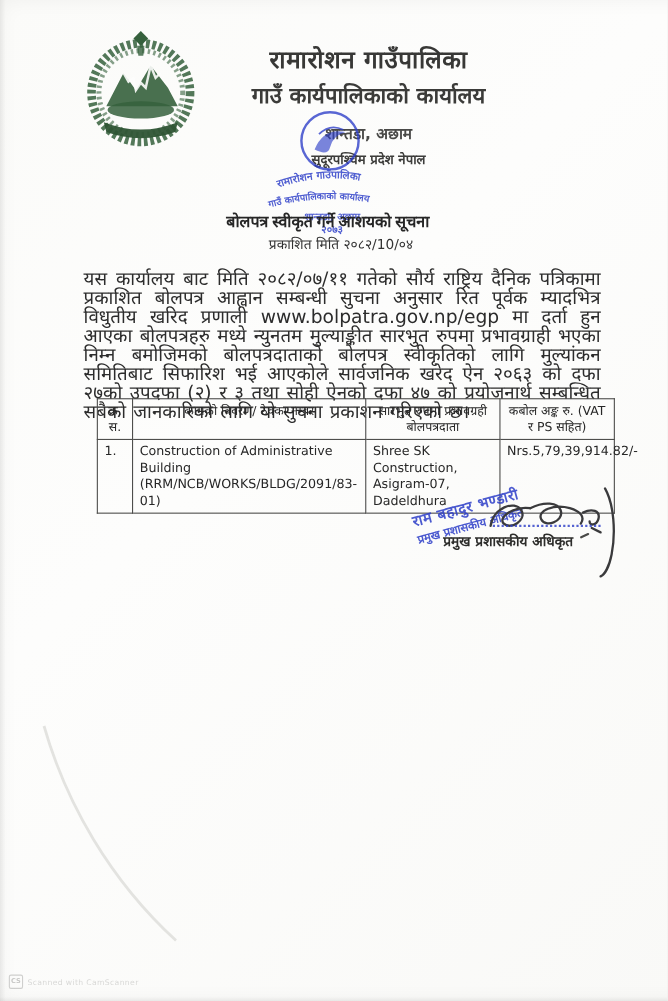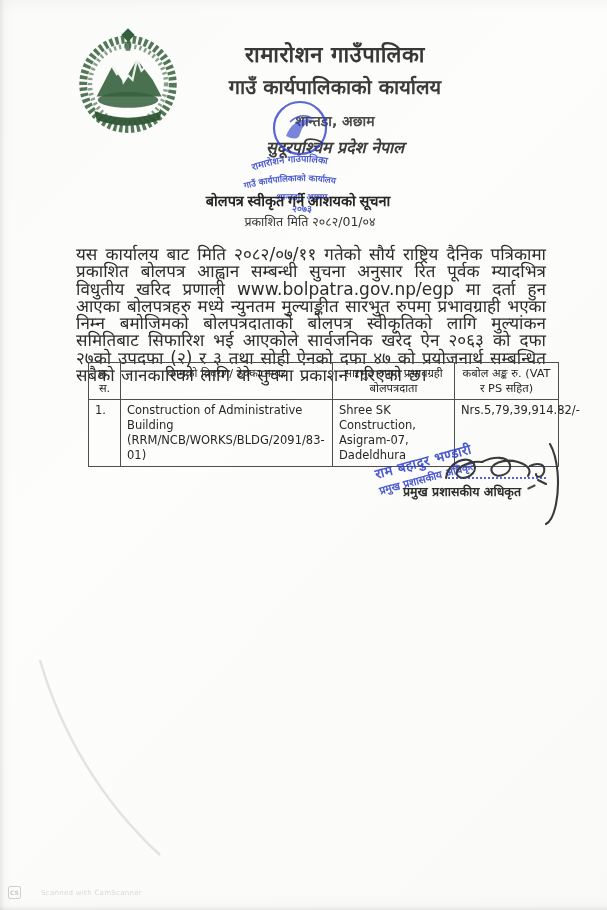--- a/index.html
+++ b/index.html
@@ -10,21 +10,21 @@
     color:#2e2e2e;overflow:hidden;
     box-shadow:inset 0 0 18px rgba(0,0,0,0.05);
     padding-left:20px;
   }
   
   .emblem{position:absolute;left:72px;top:26px;width:112px;height:112px;}
   .hdr{position:absolute;left:170px;top:38px;width:330px;text-align:center;}
   .hdr-l1{font-size:22px;font-weight:700;color:#383836;letter-spacing:.5px;}
   .hdr-l2{font-size:20px;font-weight:700;color:#3b3b39;margin-top:5px;}
   .hdr-l3{font-size:14px;font-weight:600;color:#4a4a48;margin-top:11px;}
-  .hdr-l4{font-size:16px;font-weight:700;color:#3d3d3b;margin-top:6px;font-style:italic;}
+  .hdr-l4{font-size:12px;font-weight:700;color:#3d3d3b;margin-top:6px;}
   .stamp-top{position:absolute;left:228px;top:98px;width:148px;height:118px;opacity:.92;}
   .notice-title{position:absolute;left:128px;top:190px;width:340px;text-align:center;
     font-size:14.5px;font-weight:700;color:#262626;font-family:Liberation Serif, serif;}
   .published{position:absolute;left:140px;top:213px;width:340px;text-align:center;
     font-size:12.5px;color:#333;}
   
   .body-text{position:absolute;left:76px;top:246px;width:470px;
     font-size:17px;line-height:17.3px;color:#2c2c2c;
     text-align:justify;text-align-last:left;word-spacing:1px;}
   
@@ -44,21 +44,21 @@
   .sig-designation{position:absolute;left:352px;top:483px;width:220px;text-align:center;
     font-size:12.5px;font-weight:600;color:#2d2d2b;}
   .pen-tick{position:absolute;left:527px;top:486px;width:9px;height:2px;background:#4a4a48;
     transform:rotate(-25deg);border-radius:2px;}
   
   .fold{position:absolute;pointer-events:none;}
   .edge-left{left:0;top:0;width:5px;height:910px;background:linear-gradient(90deg,rgba(0,0,0,.06),rgba(0,0,0,0));}
   .edge-right{right:0;top:0;width:4px;height:910px;background:linear-gradient(270deg,rgba(0,0,0,.05),rgba(0,0,0,0));}
   .edge-bottom{left:0;bottom:0;width:607px;height:4px;background:linear-gradient(0deg,rgba(0,0,0,.05),rgba(0,0,0,0));}
   .crease{left:30px;top:640px;width:140px;height:240px;}
-  .wm{position:absolute;left:8px;top:886px;display:flex;align-items:center;gap:20px;opacity:.45;}
+  .wm{position:absolute;left:8px;top:886px;display:flex;align-items:center;gap:4px;opacity:.45;}
   .wm-box{width:11px;height:11px;border:1px solid #9a9a98;border-radius:2px;
     font-size:6px;line-height:11px;text-align:center;color:#8a8a88;font-weight:700;}
   .wm-text{font-size:7px;color:#adadab;letter-spacing:.3px;}
 </style>
 </head>
 <body>
 
 <div class="page">
 
   <svg class="emblem" viewBox="0 0 100 100">
@@ -95,21 +95,21 @@
       <textPath href="#arc1" startOffset="8%">रामारोशन गाउँपालिका</textPath>
     </text>
     <text font-size="8.6" font-weight="700" fill="#2c3dc8" opacity=".9">
       <textPath href="#arc2" startOffset="4%">गाउँ कार्यपालिकाको कार्यालय</textPath>
     </text>
     <text x="74" y="102" font-size="9" font-weight="700" fill="#2c3dc8" text-anchor="middle" opacity=".9">शान्तडा, अछाम</text>
     <text x="74" y="114" font-size="9.5" font-weight="700" fill="#2c3dc8" text-anchor="middle" opacity=".9">२०७३</text>
   </svg>
 
   <div class="notice-title">बोलपत्र स्वीकृत गर्ने आशयको सूचना</div>
-  <div class="published">प्रकाशित मिति २०८२/01/०४</div>
+  <div class="published">प्रकाशित मिति २०८२/10/०४</div>
 
   <div class="body-text">यस कार्यालय बाट मिति २०८२/०७/११ गतेको सौर्य राष्ट्रिय दैनिक पत्रिकामा प्रकाशित बोलपत्र आह्वान सम्बन्धी सुचना अनुसार रित पूर्वक म्यादभित्र विधुतीय खरिद प्रणाली www.bolpatra.gov.np/egp मा दर्ता हुन आएका बोलपत्रहरु मध्ये न्युनतम मुल्याङ्कीत सारभुत रुपमा प्रभावग्राही भएका निम्न बमोजिमको बोलपत्रदाताको बोलपत्र स्वीकृतिको लागि मुल्यांकन समितिबाट सिफारिश भई आएकोले सार्वजनिक खरेद ऐन २०६३ को दफा २७को उपदफा (२) र ३ तथा सोही ऐनको दफा ४७ को प्रयोजनार्थ सम्बन्धित सबैको जानकारिको लागि यो सुचना प्रकाशन गरिएको छ।</div>
 
   <table class="notice">
     <colgroup>
         <col class="c1">
         <col class="c2">
         <col class="c3">
         <col class="c4">
       </colgroup>

